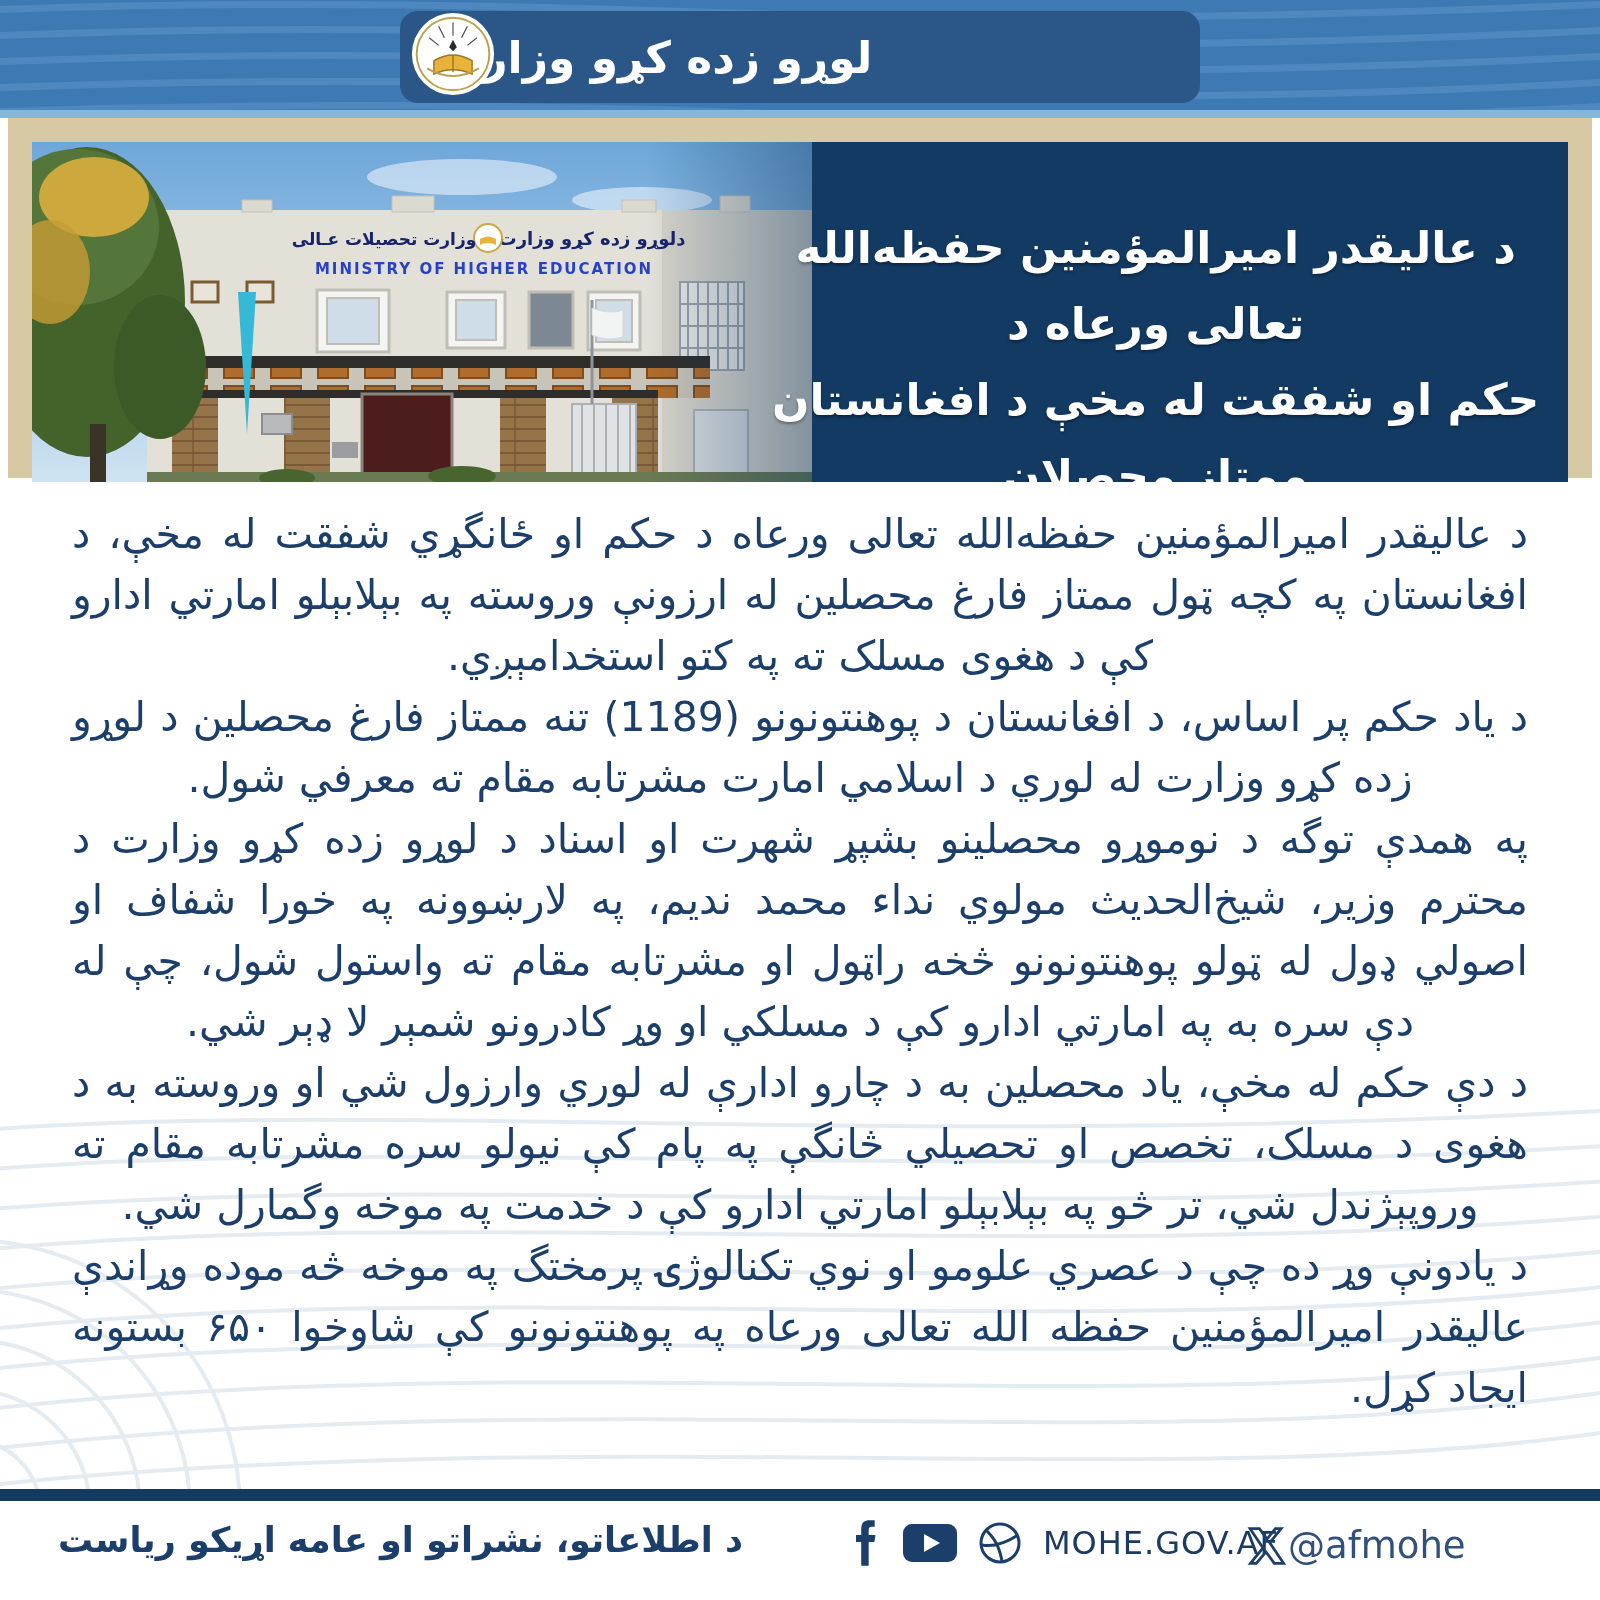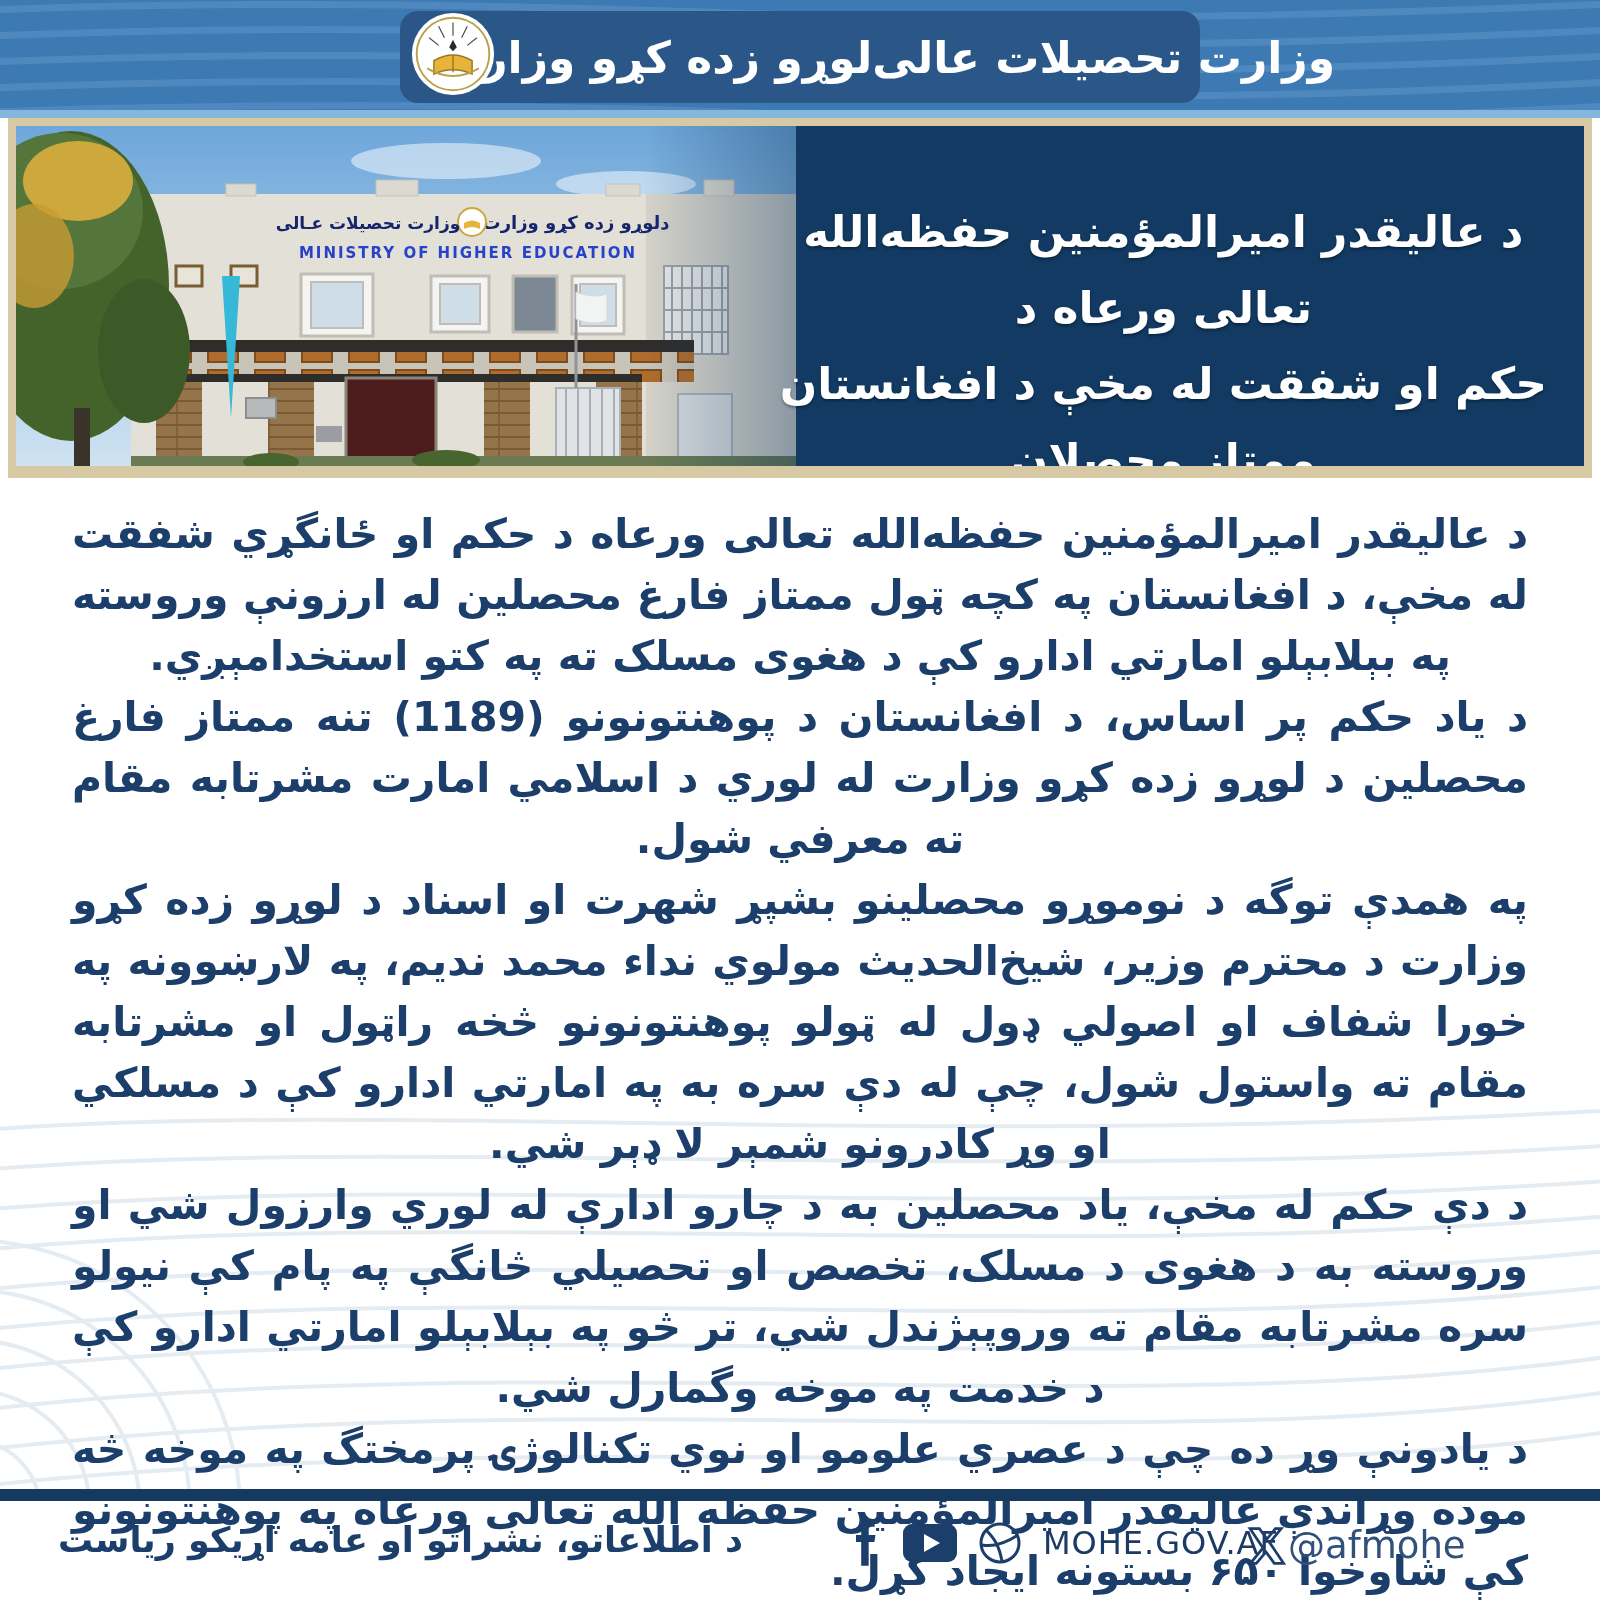--- a/index.html
+++ b/index.html
@@ -12,34 +12,34 @@
   .top-band svg { position:absolute; left:0; top:0; }
   .top-band-edge { position:absolute; left:0; top:110px; width:1600px; height:8px; background:#85b7dd; }
   .header-pill { position:absolute; left:400px; top:11px; width:800px; height:92px;
                  background:#2a5787; border-radius:18px; display:flex; align-items:center;
                  justify-content:space-between; padding:0 38px; }
   .header-title { color:#ffffff; font-weight:bold; font-size:44px; direction:rtl; white-space:nowrap; }
   .seal { width:86px; height:86px; flex:0 0 auto; margin:0 10px; }
 
   
   .banner { position:absolute; left:8px; top:118px; width:1584px; height:360px;
-            background:#d7c9a3; padding:8px; }
+            background:#d7c9a3; padding:24px; }
   .banner-inner { position:relative; width:100%; height:340px; background:#123a63; overflow:hidden; }
   .photo-svg { position:absolute; left:0; top:0; }
   .banner-fade { position:absolute; inset:0;
     background:linear-gradient(90deg, rgba(18,58,99,0) 40%, rgba(18,58,99,.55) 54%,
                rgba(18,58,99,.92) 65%, #123a63 74%); }
   .headline { position:absolute; left:48%; right:26px; top:68px; text-align:center;
               direction:rtl; color:#ffffff; font-weight:bold; font-size:44px; line-height:76px;
               text-shadow:0 2px 3px rgba(0,0,0,.35); }
 
   
   .waves { position:absolute; left:0; top:1090px; width:1600px; height:400px; z-index:0; }
   .body-text { position:absolute; left:72px; right:72px; top:504px; direction:rtl; z-index:1; }
-  .body-text p { font-size:41px; font-weight:bold; color:#1c3e6b; line-height:61px;
+  .body-text p { font-size:41px; font-weight:normal; color:#1c3e6b; line-height:61px;
                  text-align:justify; text-align-last:center; }
   .body-text p:last-child { text-align-last:right; }
 
   
   .footer-bar { position:absolute; left:0; top:1489px; width:1600px; height:12px; background:#16395f; z-index:2; }
   .footer-dir { position:absolute; left:58px; top:1520px; direction:rtl; font-size:35px;
                 font-weight:bold; color:#1c3e6b; z-index:2;text-align:right; }
   .footer-social { position:absolute; left:856px; top:1520px; display:flex; align-items:center;
                    gap:21px; z-index:2; }
   .site-text { font-size:32px; color:#1b3a64; letter-spacing:1px; }
@@ -73,21 +73,20 @@
             <line x1="30" y1="16" x2="36" y2="28"></line>
           <line x1="60" y1="16" x2="54" y2="28"></line>
             <line x1="20" y1="28" x2="30" y2="36"></line>
           <line x1="70" y1="28" x2="60" y2="36"></line>
         </g>
         <path d="M45 30 l4 8 -4 4 -4 -4 z" fill="#2b2b2b"></path>
         <path d="M25 52 q20 -12 40 0 l0 14 q-20 -9 -40 0 z" fill="#e8b33a" stroke="#9a7820" stroke-width="1.5"></path>
         <path d="M45 46 l0 18" stroke="#9a7820" stroke-width="1.5"></path>
         <path d="M18 60 q27 16 54 0" fill="none" stroke="#b9a14d" stroke-width="2"></path>
       </svg>
-      <span class="header-title">وزارت تحصیلات عالی</span>
     </div>
   </div>
   <div class="top-band-edge"></div>
 
   <div class="banner">
     <div class="banner-inner">
 
       <svg class="photo-svg" width="780" height="340" viewBox="0 0 780 340">
         <defs>
           <linearGradient id="sky" x1="0" y1="0" x2="0" y2="1">

